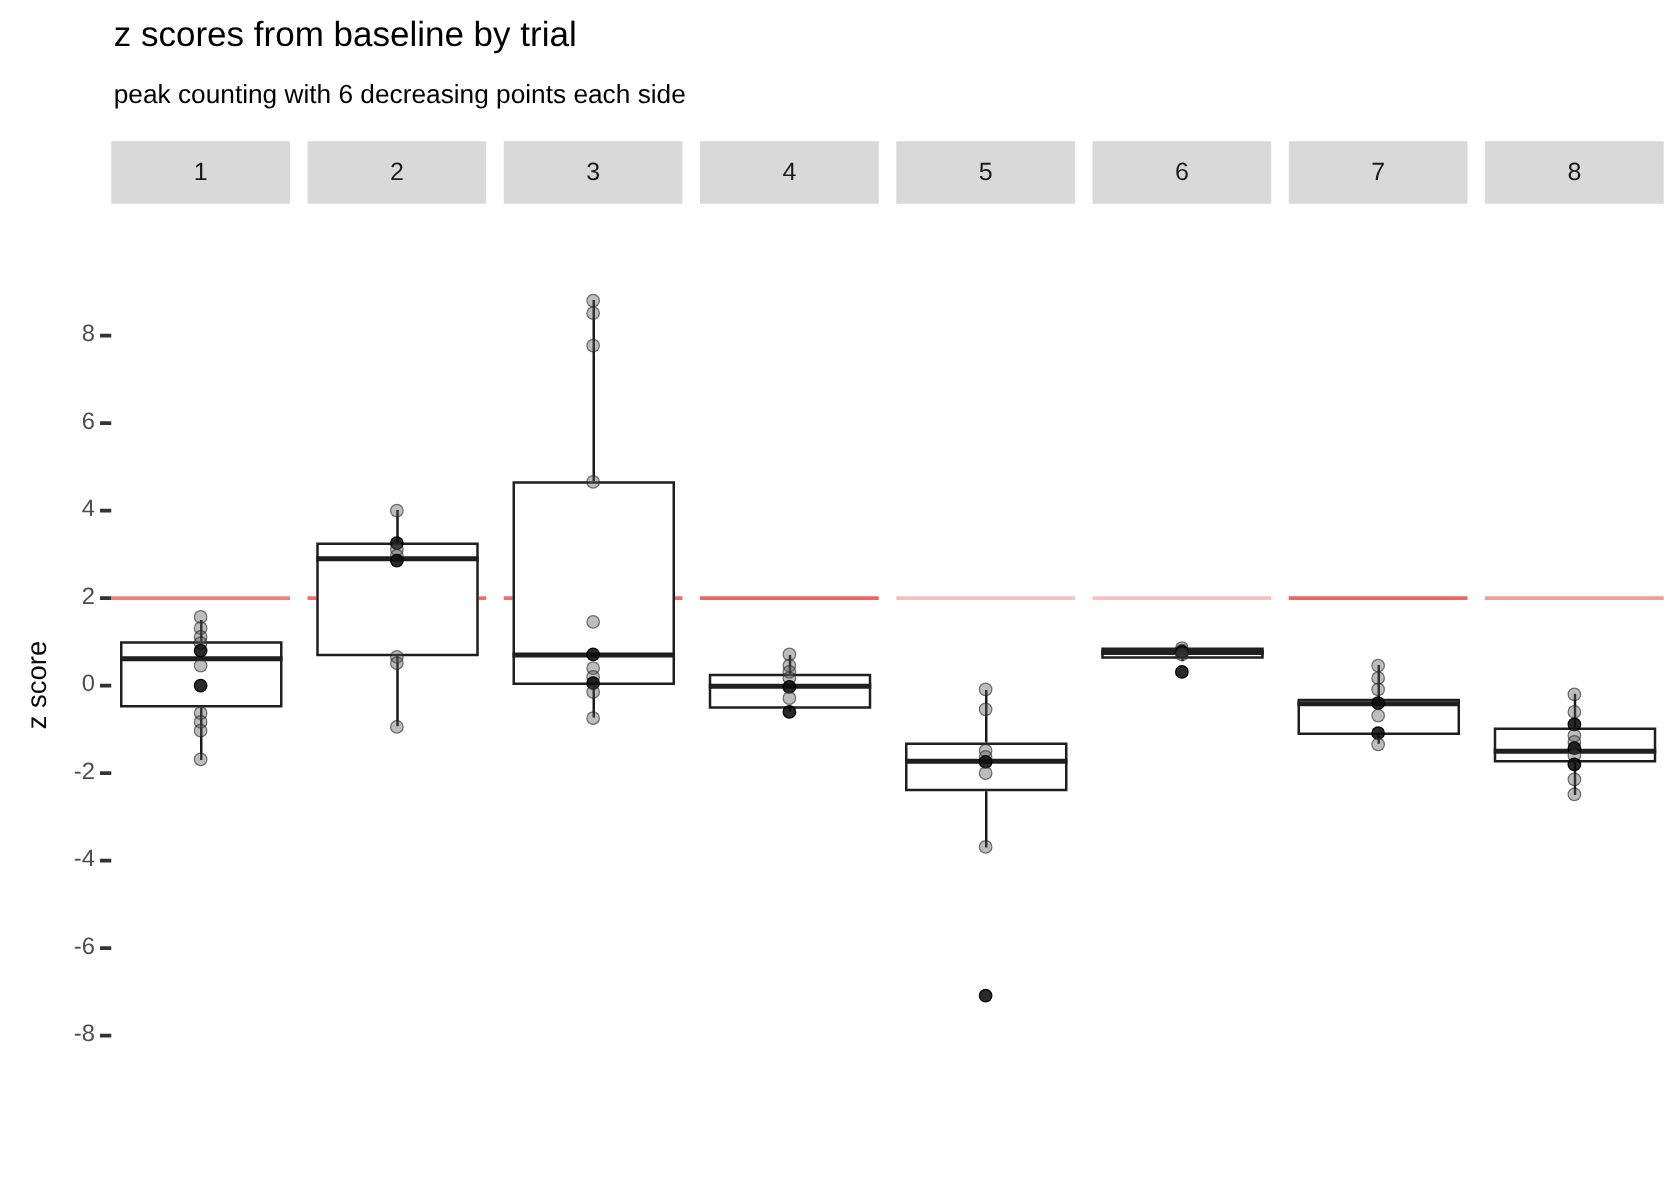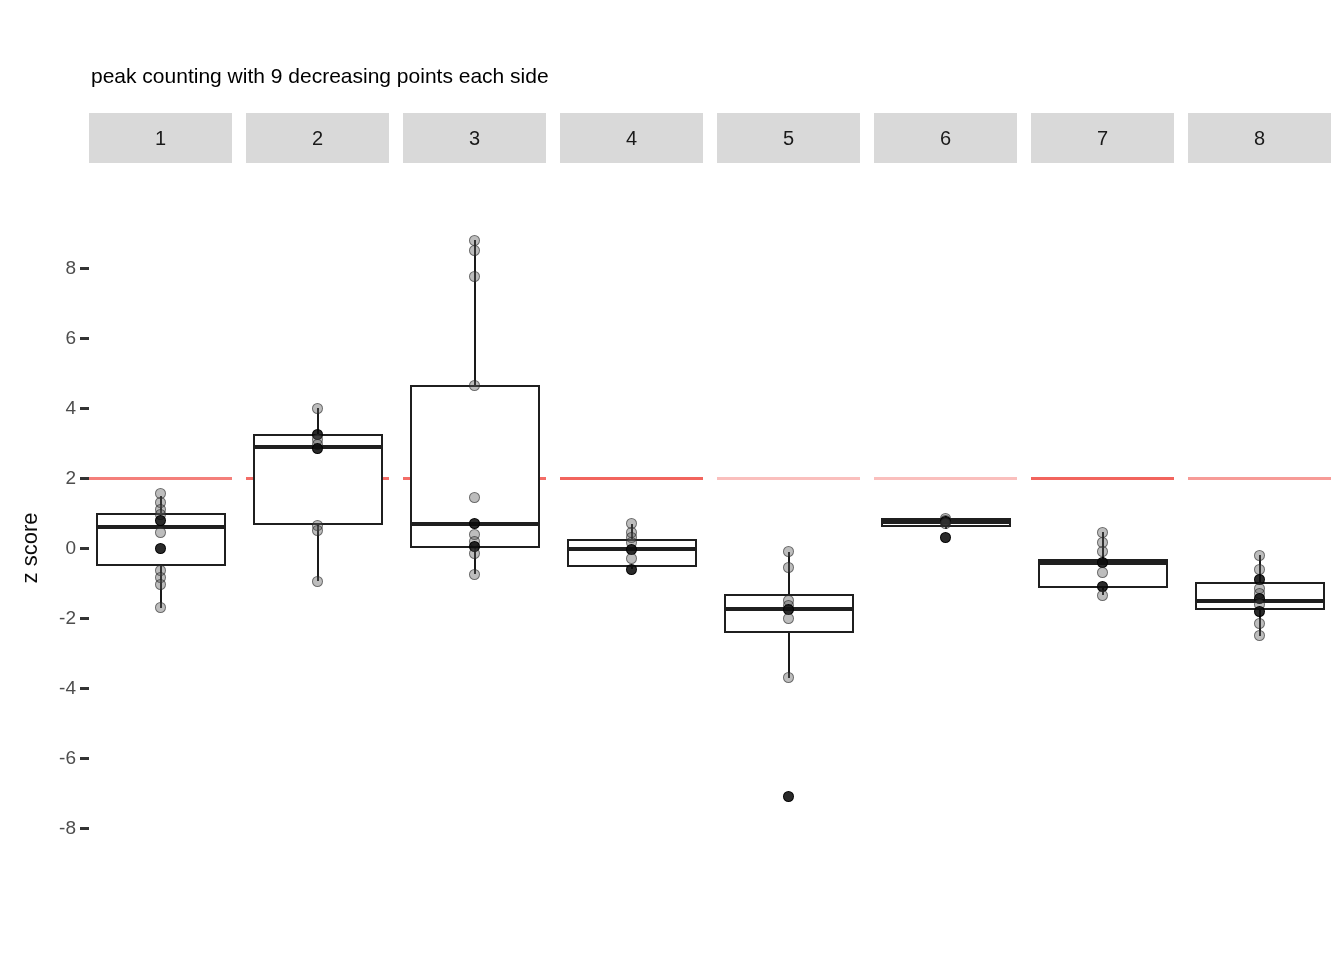--- a/index.html
+++ b/index.html
@@ -27,21 +27,22 @@
       background:rgba(90,90,90,.40);border:1.5px solid rgba(25,25,25,.50);}
   .pt.dark{background:rgba(12,12,12,.88);border-color:rgba(0,0,0,.9);}
   .tick-label{position:absolute;width:62px;text-align:right;font-size:19px;color:#4d4d4d;
       transform:translateY(-50%);}
   .tick-mark{position:absolute;left:80px;width:9px;height:3px;background:#333333;}
 </style>
 </head>
 <body>
 
 <div class="plot">
-  <div class="subtitle">peak counting with 9 decreasing points each side</div>
+  <div class="title">z scores from baseline by trial</div>
+  <div class="subtitle">peak counting with 6 decreasing points each side</div>
   <div class="ylab">z score</div>
   <div id="yaxis">
       <div class="tick-label" style="left: 14px; top: 268px;">8</div>
       <div class="tick-mark" style="top: 266.5px;"></div>
       <div class="tick-label" style="left: 14px; top: 338px;">6</div>
       <div class="tick-mark" style="top: 336.5px;"></div>
       <div class="tick-label" style="left: 14px; top: 408px;">4</div>
       <div class="tick-mark" style="top: 406.5px;"></div>
       <div class="tick-label" style="left: 14px; top: 478px;">2</div>
       <div class="tick-mark" style="top: 476.5px;"></div>

